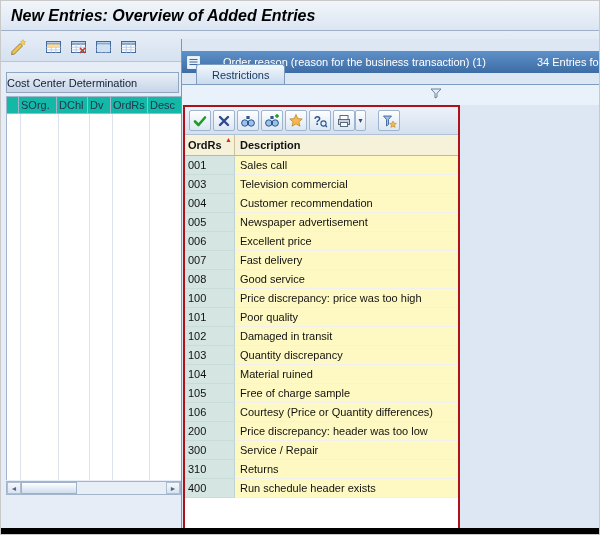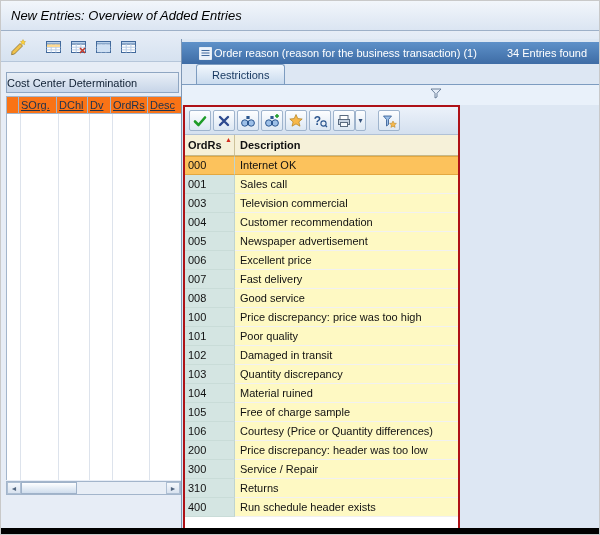--- a/index.html
+++ b/index.html
@@ -5,50 +5,50 @@
   html,body{margin:0;padding:0;background:#fff;}
   .screen{
     position:relative;width:600px;height:535px;overflow:hidden;
     background:#e7edf6;font-family:"Liberation Sans",sans-serif;font-size:11px;color:#111;
     border:1px solid #c9c9c9;box-sizing:border-box;
   }
   
   .titlebar{position:absolute;left:0;top:0;right:0;height:30px;
     background:linear-gradient(#f2f6fb,#dbe5f2);border-bottom:1px solid #9db0c8;
     display:flex;align-items:center;padding-left:10px;box-sizing:border-box;}
-  .titlebar span{font-weight:normal;font-style:italic;font-size:13px;color:#000;}
+  .titlebar span{font-weight:bold;font-style:italic;font-size:16px;color:#000;}
   
   .main-toolbar{position:absolute;left:0;top:31px;right:0;height:30px;
     background:linear-gradient(#e6edf7,#d6e2f0);border-bottom:1px solid #b6c6da;
     display:flex;align-items:center;padding-left:6px;gap:3px;box-sizing:border-box;}
   .tb-btn{width:22px;height:22px;display:flex;align-items:center;justify-content:center;}
   .tb-btn.grp{margin-left:11px;}
   
   .panel-header{position:absolute;left:5px;top:71px;width:173px;height:21px;
     background:linear-gradient(#e9eff7,#c7d5e8);border:1px solid #8fa6c2;
     display:flex;align-items:center;box-sizing:border-box;color:#0f1f33;}
   .left-thead{position:absolute;left:5px;top:95px;height:18px;display:flex;}
-  .lh-cell{background:#f97316;border:1px solid #a3b5cb;border-left:none;line-height:16px;
-    padding-left:2px;box-sizing:border-box;color:#23344d;white-space:nowrap;overflow:hidden;text-decoration:underline;}
+  .lh-cell{background:#14b8a6;border:1px solid #a3b5cb;border-left:none;line-height:16px;
+    padding-left:2px;box-sizing:border-box;color:#23344d;white-space:nowrap;overflow:hidden;}
   .lh-cell:first-child{border-left:1px solid #a3b5cb;}
   .left-tbody{position:absolute;left:5px;top:113px;width:175px;height:366px;
     background:#fff;border-left:1px solid #a3b5cb;box-sizing:border-box;}
   .vline{position:absolute;top:0;bottom:0;width:1px;background:#dde3ec;}
   .hscroll{position:absolute;left:5px;top:480px;width:175px;height:14px;
     background:#e8eef6;border:1px solid #a3b5cb;box-sizing:border-box;display:flex;align-items:stretch;}
   .hs-arrow{width:14px;display:flex;align-items:center;justify-content:center;
     font-size:7px;color:#51657f;background:linear-gradient(#f5f8fc,#d9e3f0);border:1px solid #aebfd3;box-sizing:border-box;}
   .hs-thumb{width:56px;background:linear-gradient(#fdfeff,#cfdded);border:1px solid #9fb2c9;box-sizing:border-box;}
   .hs-track{flex:1;}
   
   .dialog{position:absolute;left:180px;top:38px;width:420px;height:492px;
     background:#dde7f3;border-left:1px solid #7e97b5;box-sizing:border-box;z-index:10;}
-  .dlg-titlebar{position:absolute;left:0;top:3px;right:0;height:22px;
+  .dlg-titlebar{position:absolute;left:0;top:12px;right:0;height:22px;
     background:linear-gradient(var(--tbar,#5e91c9),#3e6ca5);
-    color:#fff;display:flex;align-items:center;gap:2px;padding:0 17px;
+    color:#fff;display:flex;align-items:center;gap:23px;padding:0 5px;
     box-sizing:border-box;overflow:hidden;white-space:nowrap;}
   .dlg-icon{display:flex;align-items:center;}
   .dlg-title{font-size:11px;}
   .dlg-count{margin-left:28px;white-space:nowrap;}
   .tab{position:absolute;left:14px;top:25px;height:20px;padding:0 15px;
     background:linear-gradient(#f2f7fd,#c9dbee);border:1px solid #7d9cc0;border-bottom:none;
     border-radius:3px 3px 0 0;line-height:20px;color:#15365e;box-sizing:border-box;}
   .tabline{position:absolute;left:0;right:0;top:45px;height:1px;background:#7d9cc0;}
   .restrict-area{position:absolute;left:0;right:0;top:46px;height:20px;background:#e9f1fa;}
   .funnel{position:absolute;left:248px;top:49px;width:12px;height:11px;}
@@ -251,24 +251,20 @@
       </div>
     <div class="vh-table">
       <div class="vh-header">
         <div class="vh-hcode">
           <span>OrdRs</span>
           <span class="sortmark">▲</span>
         </div>
         <div class="vh-hdesc">Description</div>
       </div>
       <div class="vh-rows" id="vh-rows">
-  <div class="vrow selected">
-    <div class="code">000</div>
-    <div class="desc">Internet OK</div>
-  </div>
 
   <div class="vrow">
     <div class="code">001</div>
     <div class="desc">Sales call</div>
   </div>
 
 
   <div class="vrow">
     <div class="code">003</div>
     <div class="desc">Television commercial</div>

